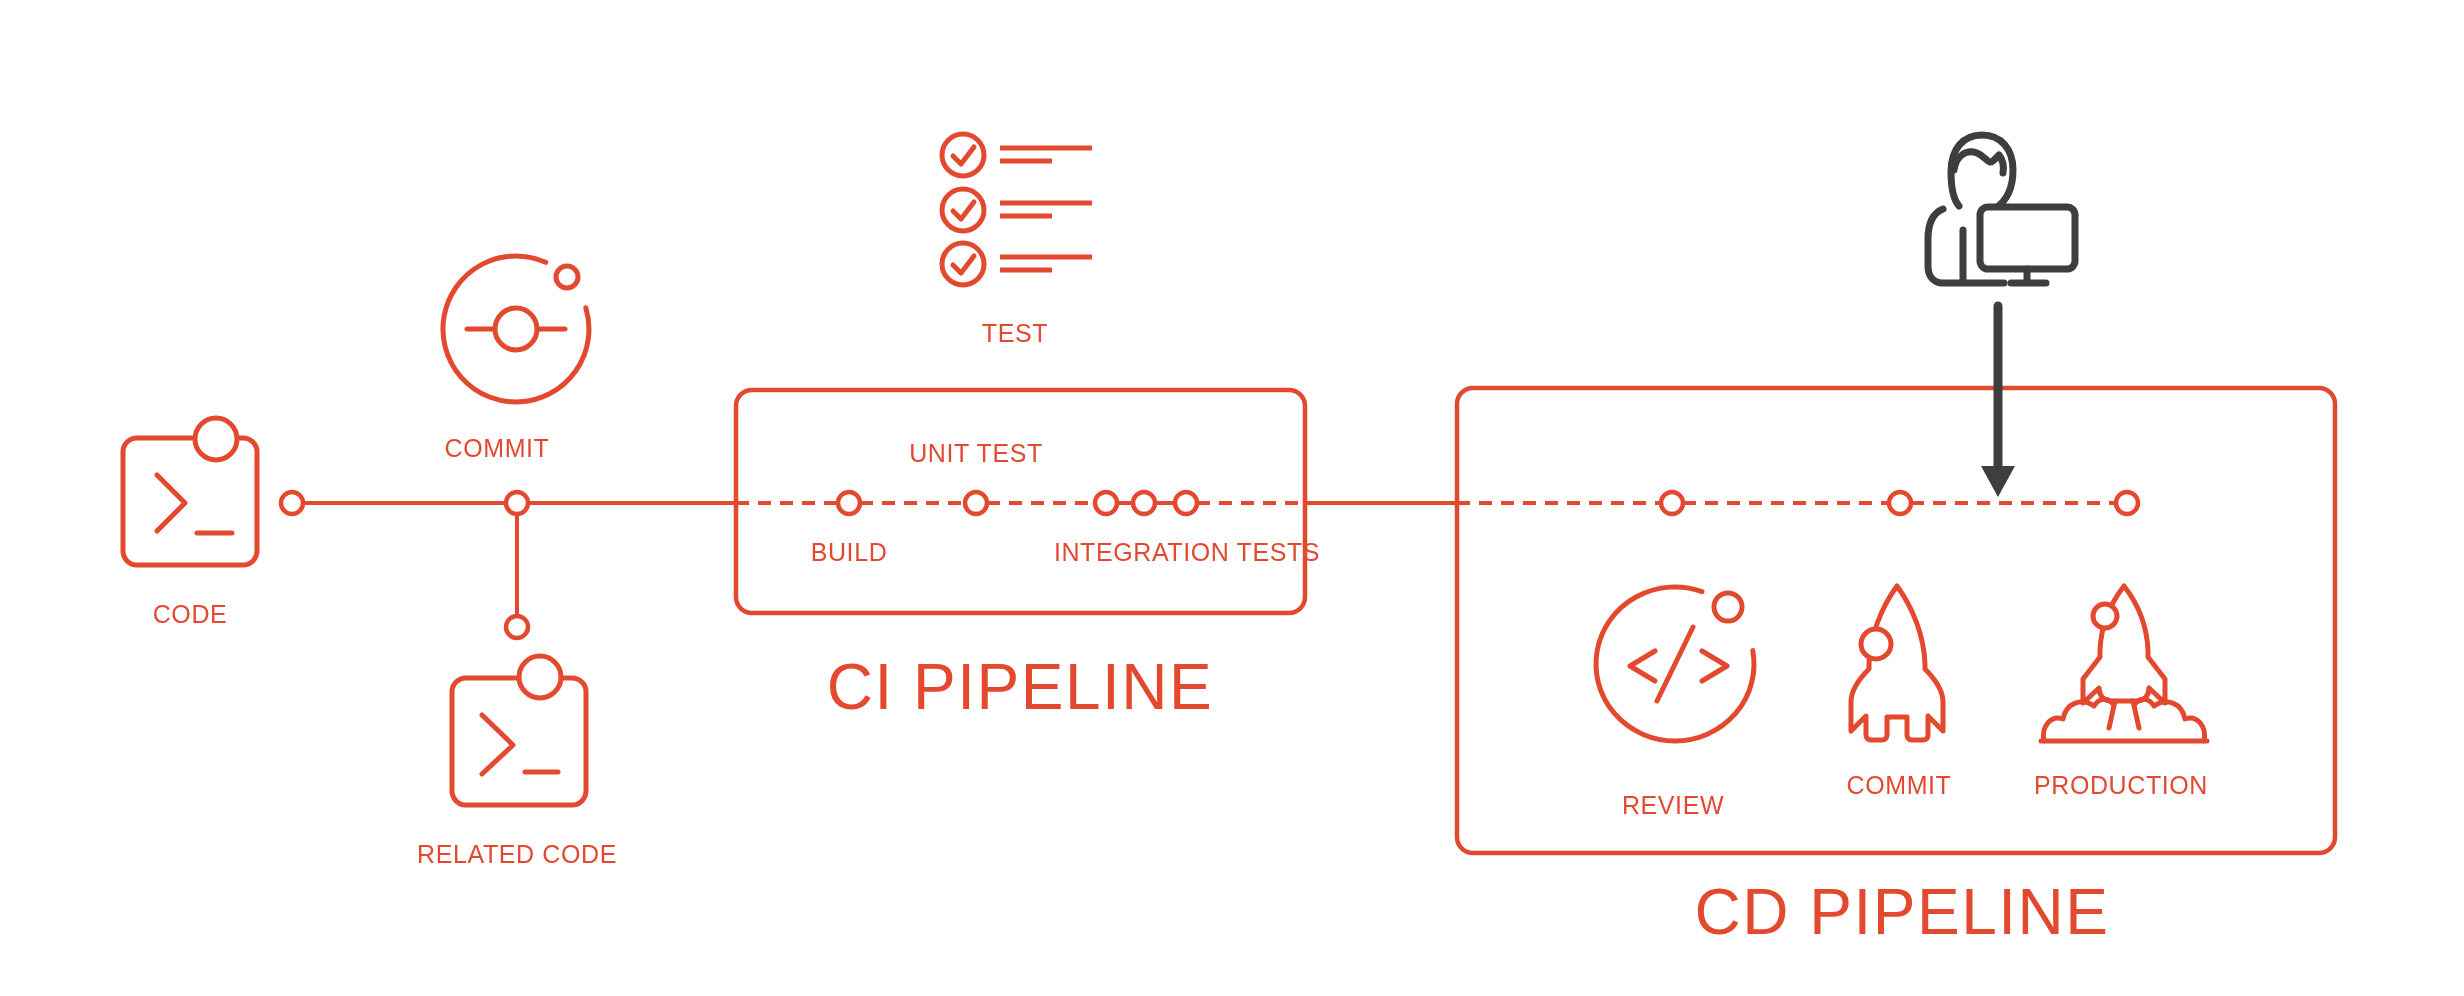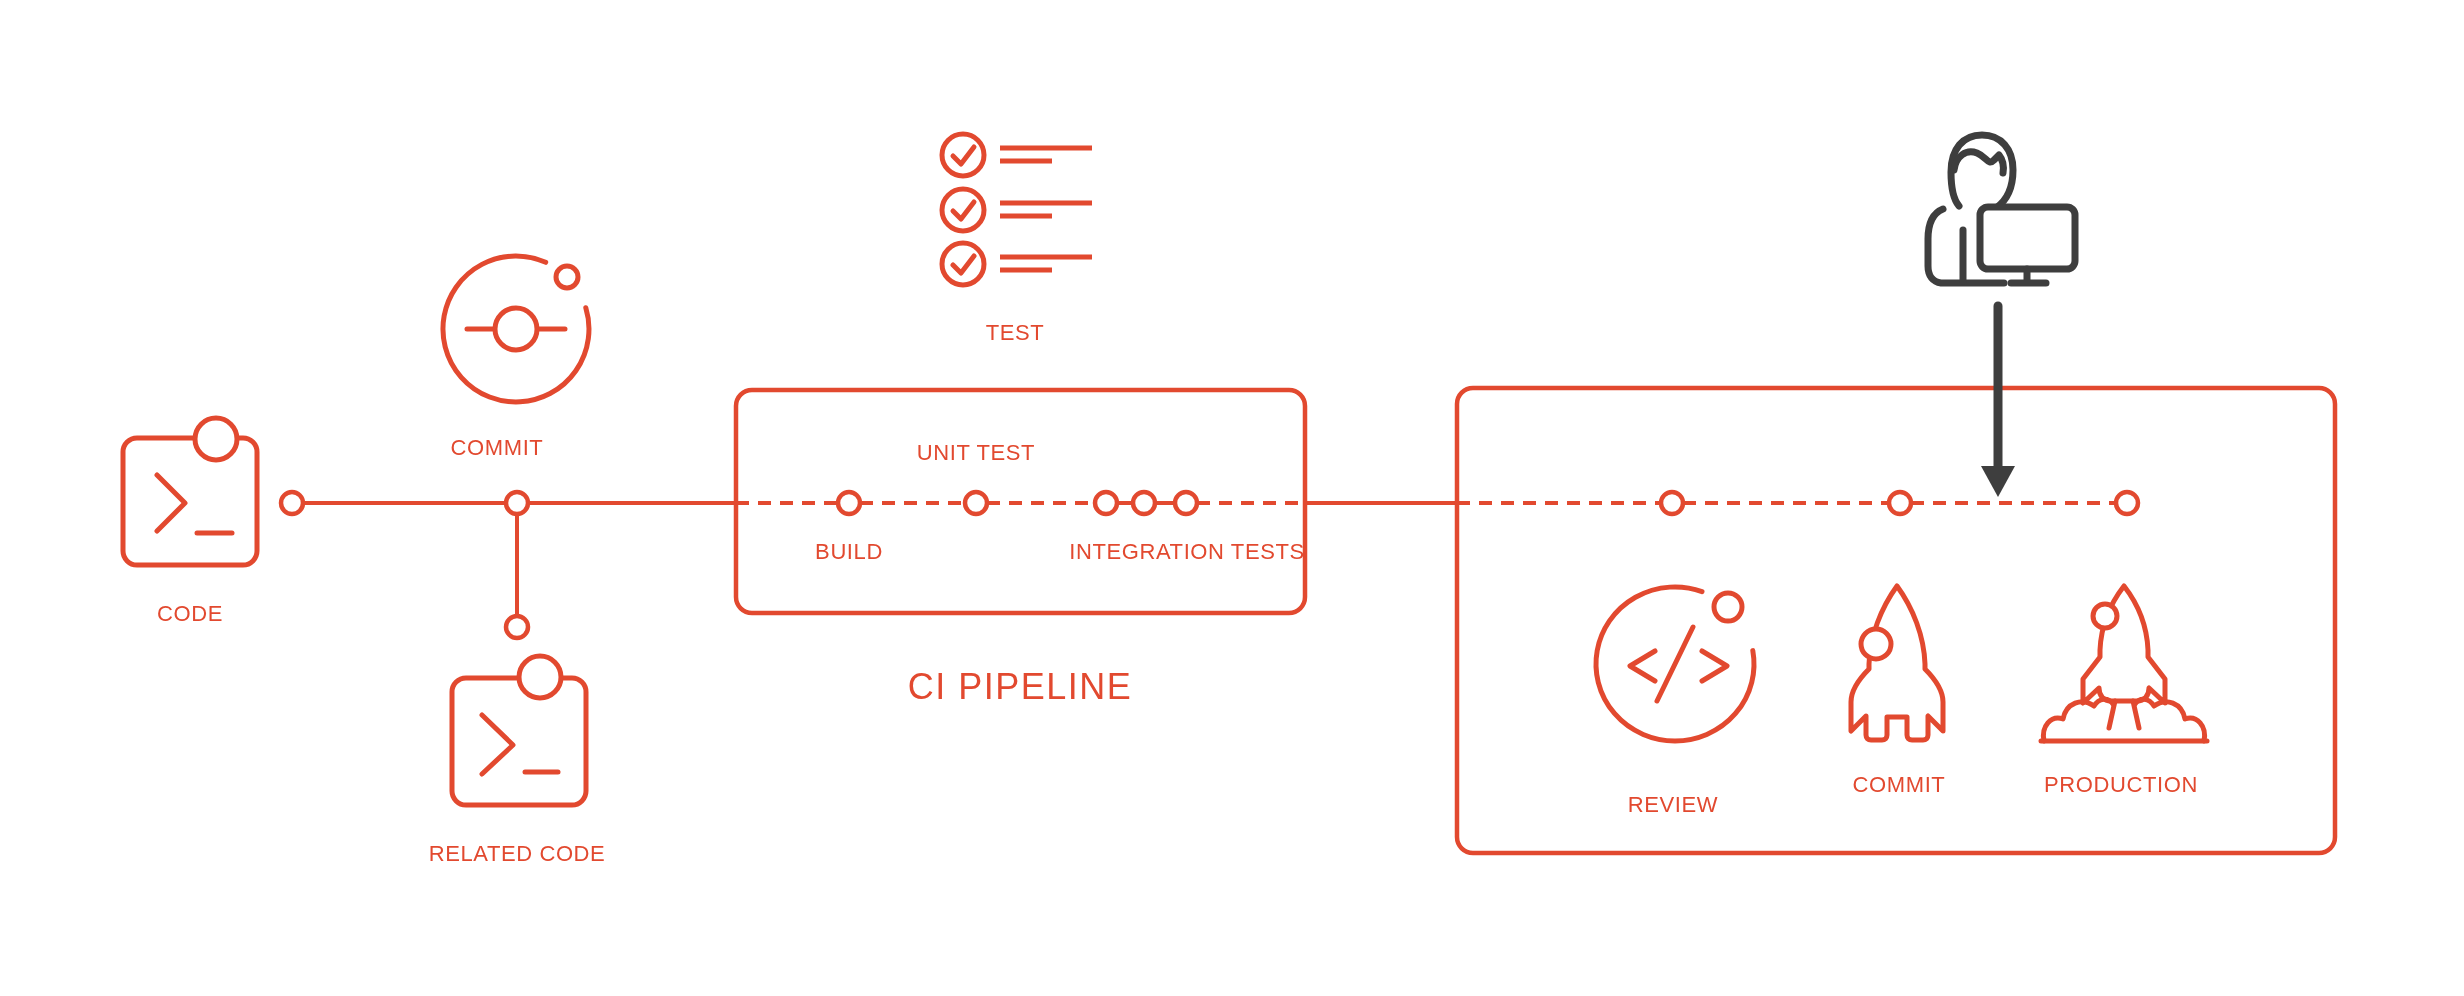--- a/index.html
+++ b/index.html
@@ -17,29 +17,29 @@
   }
   .layer{position:absolute;left:0;top:0;}
   .red-stroke{stroke:var(--accent-red);fill:none;}
   .red-node{stroke:var(--accent-red);fill:#fff;}
   .dark-stroke{stroke:var(--icon-dark);fill:none;}
   .dark-fill{fill:var(--icon-dark);}
   .lbl{
     position:absolute;
     transform:translate(-50%,-50%);
     color:var(--accent-red);
-    font-size:22px;
+    font-size:25px;
     letter-spacing:0.6px;
     white-space:nowrap;
   }
   .lbl-lg{
     position:absolute;
     transform:translate(-50%,-50%);
     color:var(--accent-red);
-    font-size:36px;
+    font-size:64px;
     letter-spacing:1.5px;
     white-space:nowrap;
     text-align:right;
   }
 </style>
 </head>
 <body>
 
 <div class="stage">
 
@@ -153,13 +153,14 @@
   <div class="lbl" style="left:497px;  top:448px;text-align:center;">COMMIT</div>
   <div class="lbl" style="left:517px;  top:854px;text-align:center;">RELATED CODE</div>
   <div class="lbl" style="left:1015px; top:333px;">TEST</div>
   <div class="lbl" style="left:976px;  top:453px;">UNIT TEST</div>
   <div class="lbl" style="left:849px;  top:552px;">BUILD</div>
   <div class="lbl" style="left:1146px; top:552px;margin-left:41px;">INTEGRATION TESTS</div>
   <div class="lbl-lg" style="left:1020px; top:687px;">CI PIPELINE</div>
   <div class="lbl" style="left:1673px; top:785px;margin-top:20px;">REVIEW</div>
   <div class="lbl" style="left:1899px; top:785px;">COMMIT</div>
   <div class="lbl" style="left:2121px; top:785px;">PRODUCTION</div>
+  <div class="lbl-lg" style="left:1902px; top:912px;">CD PIPELINE</div>
 </div>
 
 </body></html>

